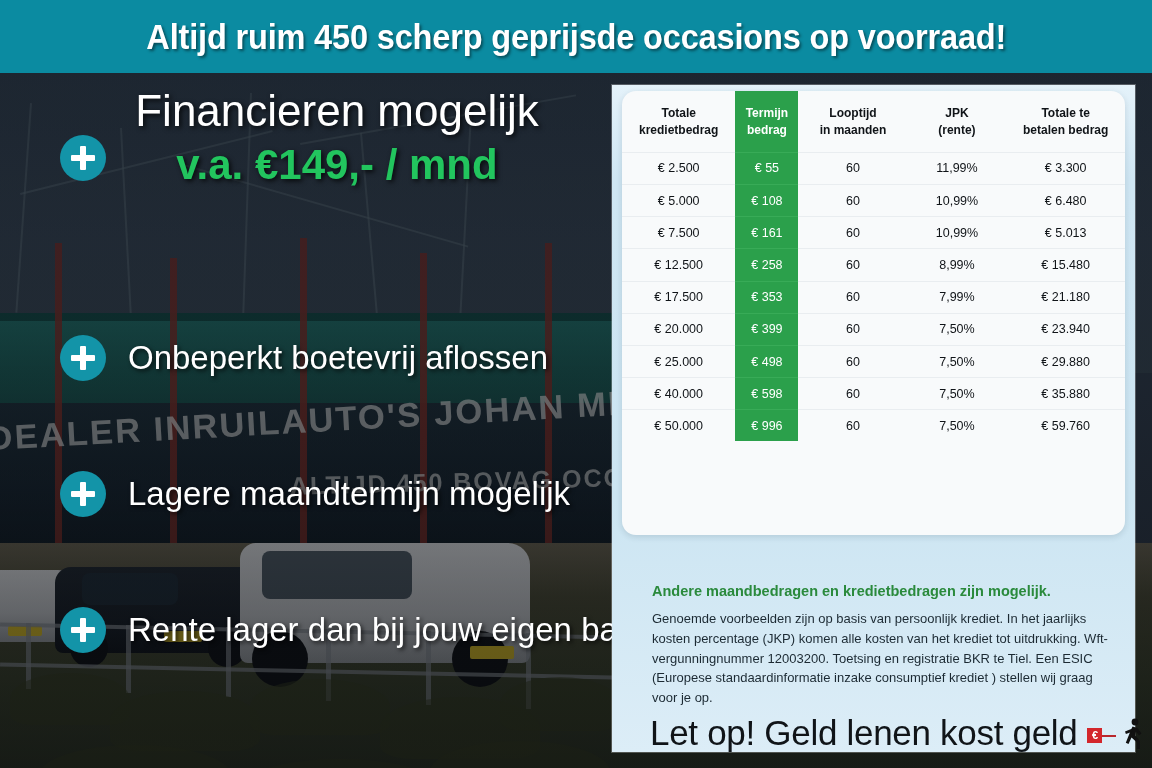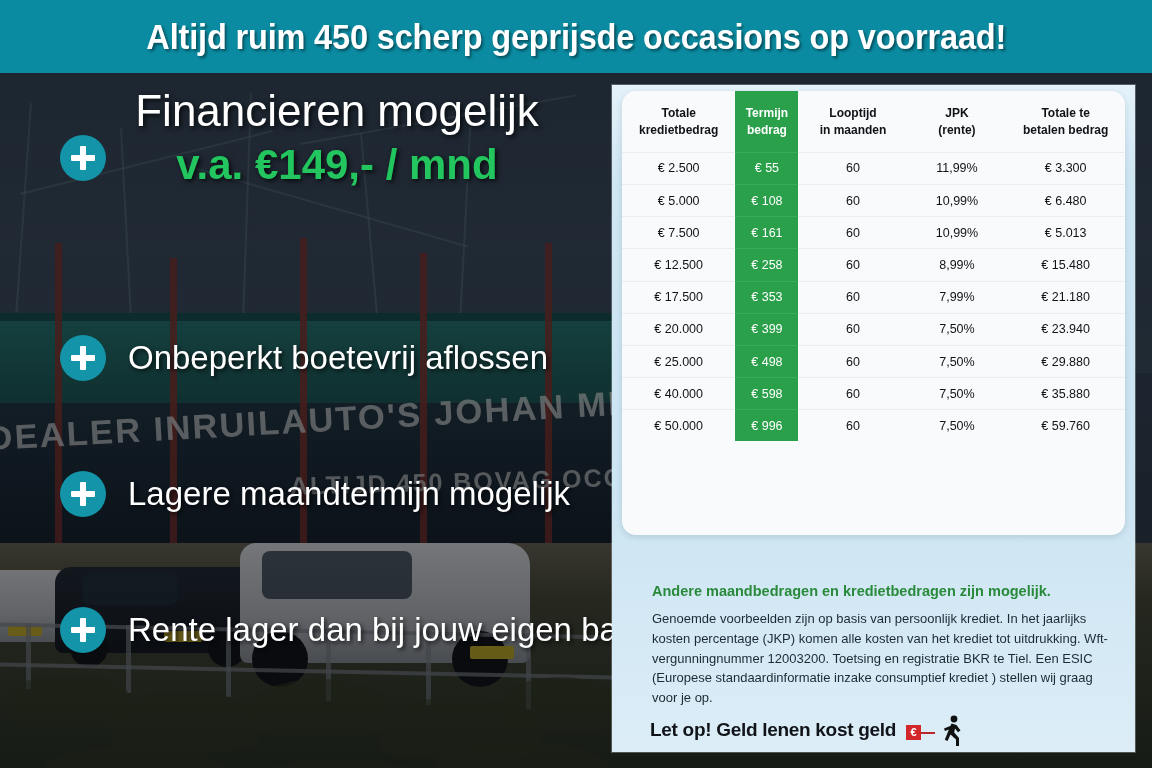--- a/index.html
+++ b/index.html
@@ -146,21 +146,21 @@
   }
   #note-body{
     position:absolute; left:40px; top:524px; width:468px;
     color:#1c2a33; font-size:13px; line-height:1.52;
   }
   #warn-row{
     position:absolute; left:38px; top:628px; width:470px;
     display:flex; align-items:center;
   }
   #warn-text{
-    color:#101418; font-weight:bold; font-size:19px; white-space:nowrap;
+    color:#101418; font-weight:normal; font-size:35px; white-space:nowrap;
     letter-spacing:-0.3px;
   }
   #afm-logo{ position:relative; width:64px; height:34px; margin-left:10px; flex:0 0 64px; }
   .euro-box{
     position:absolute; left:0; top:12px; width:15px; height:15px;
     background:#d3262b; color:#ffffff; font-size:11px; font-weight:bold;
     display:flex; align-items:center; justify-content:center; line-height:1;
   }
   .afm-line{
     position:absolute; left:15px; top:19px; width:14px; height:2px; background:#b9272c;

